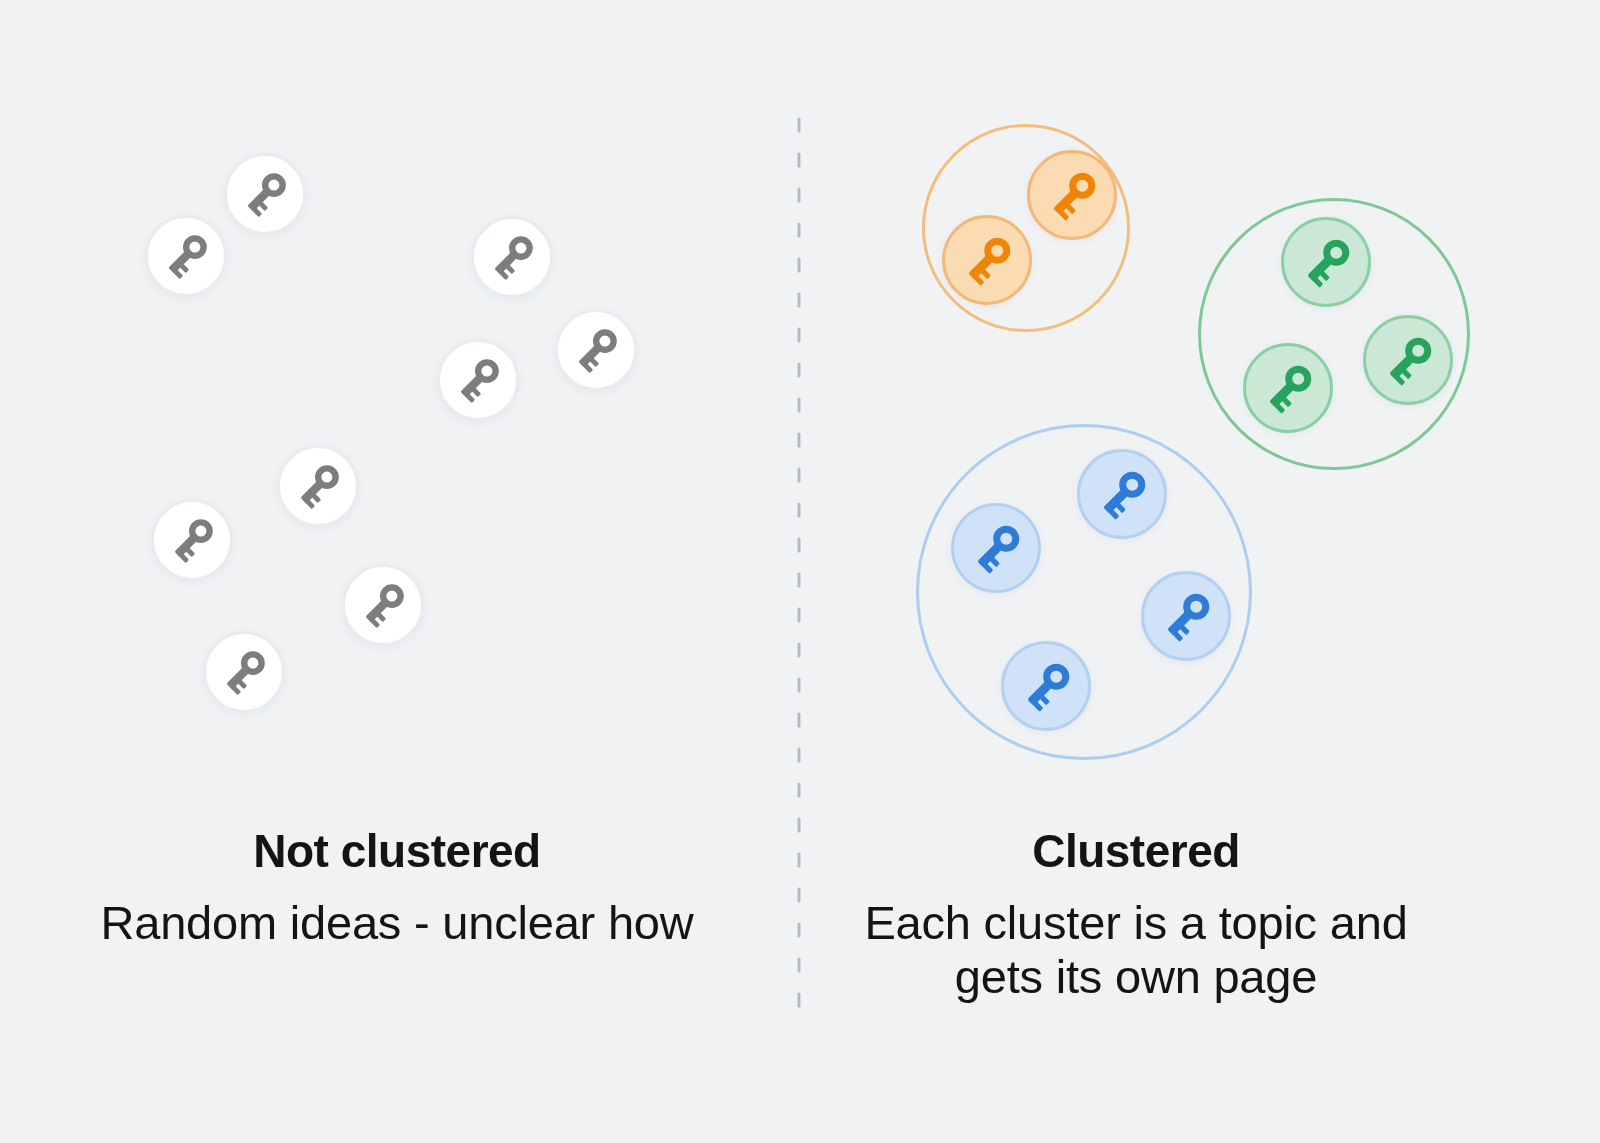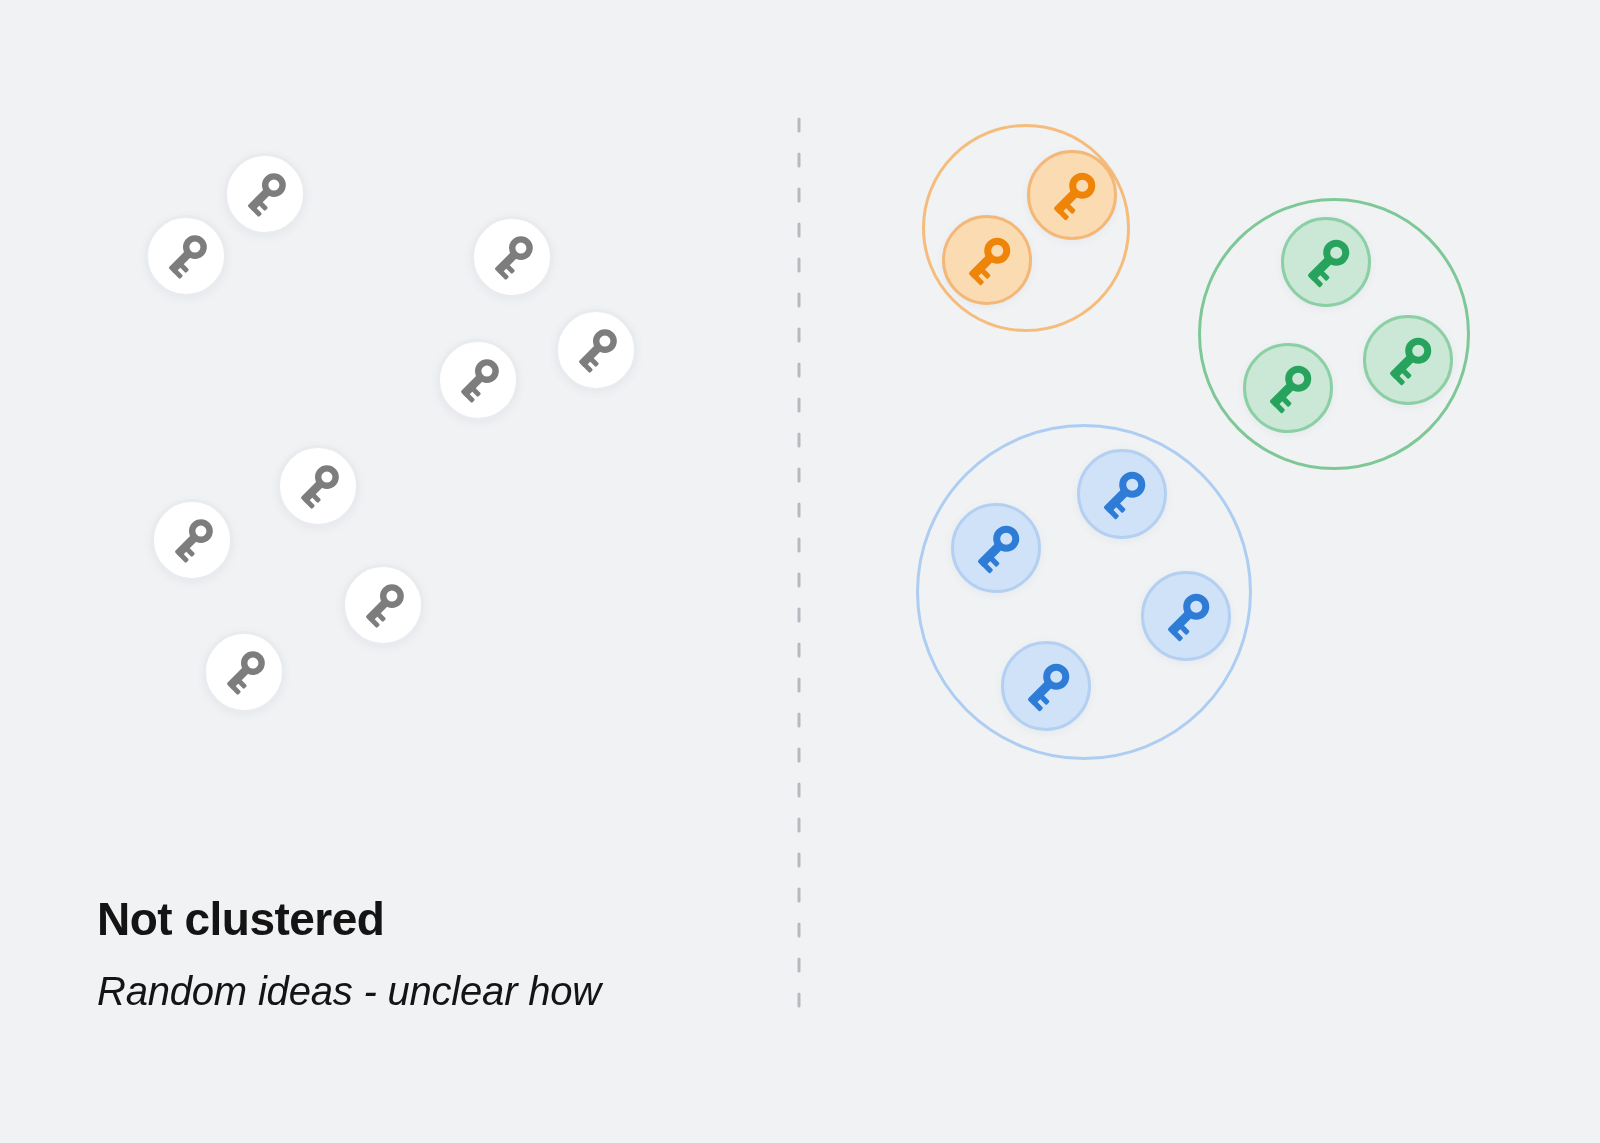--- a/index.html
+++ b/index.html
@@ -21,58 +21,64 @@
   .cluster-ring{
     position:absolute;
     border-radius:50%;
     border:3px solid transparent;
     box-sizing:border-box;
     background:transparent;
   }
   #divider-svg{position:absolute;}
   .caption{
     position:absolute;
-    top:888px;
+    top:820px;
     width:600px;
-    text-align:left;
+    text-align:center;
     color:#141414;
   }
   #caption-left{left:97px;}
   #caption-right{left:836px;}
   .cap-title{
     font-size:46px;
     font-weight:700;
     line-height:62px;
     letter-spacing:-0.5px;
   }
   .cap-sub{
     margin-top:14px;
-    font-size:40px;
+    font-size:47px;
     font-weight:400;
     line-height:54px;
     letter-spacing:-0.2px;
-    font-style:italic;
   }
 </style>
 </head>
 <body style="background: rgb(240, 242, 244);">
 
 <div id="canvas" style="background: rgb(240, 242, 244);">
 
   <svg id="divider-svg" width="4" height="893" aria-hidden="true" style="left: 797px; top: 117px;">
     <line x1="2" y1="2" x2="2" y2="891" stroke-width="3" stroke-linecap="round" fill="none" stroke="#b5b9c0" stroke-dasharray="12 23"></line>
   </svg>
 
   <div class="caption" id="caption-left" style="color: rgb(20, 20, 20);">
     <div class="cap-title">Not clustered</div>
     <div class="cap-sub">
       <span>Random ideas - unclear how</span><br>
     </div>
   </div>
 
+  <div class="caption" id="caption-right" style="color: rgb(20, 20, 20);">
+    <div class="cap-title">Clustered</div>
+    <div class="cap-sub">
+      <span>Each cluster is a topic and</span><br>
+      <span>gets its own page</span>
+    </div>
+  </div>
 
 <div class="chip" style="left: 224px; top: 153px; width: 82px; height: 82px; background: rgb(255, 255, 255); border-color: rgb(233, 235, 238);">
       <svg width="54" height="54" viewBox="0 0 48 48" aria-hidden="true">
         <g transform="rotate(45 24 24)" fill="#7d7d7d">
           <path fill-rule="evenodd" d="M24 2.2a10.6 10.6 0 1 0 0 21.2a10.6 10.6 0 1 0 0-21.2M24 7.9a4.9 4.9 0 1 1 0 9.8a4.9 4.9 0 1 1 0-9.8Z"></path>
           <rect x="20.3" y="21.5" width="7.4" height="21" rx="1.6"></rect>
           <rect x="26" y="30.6" width="8.6" height="4.3" rx="1.2"></rect>
           <rect x="26" y="38.2" width="8.6" height="4.3" rx="1.2"></rect>
         </g>
       </svg>

